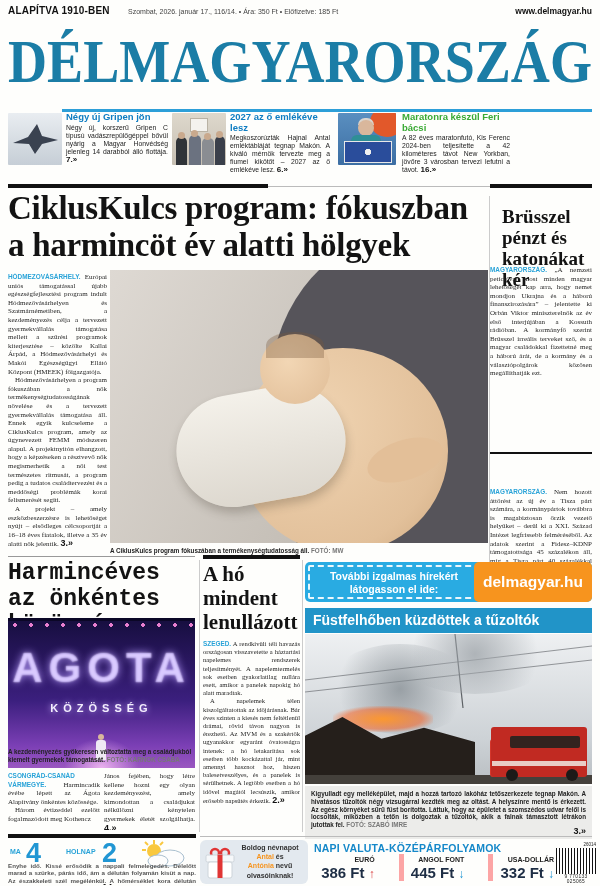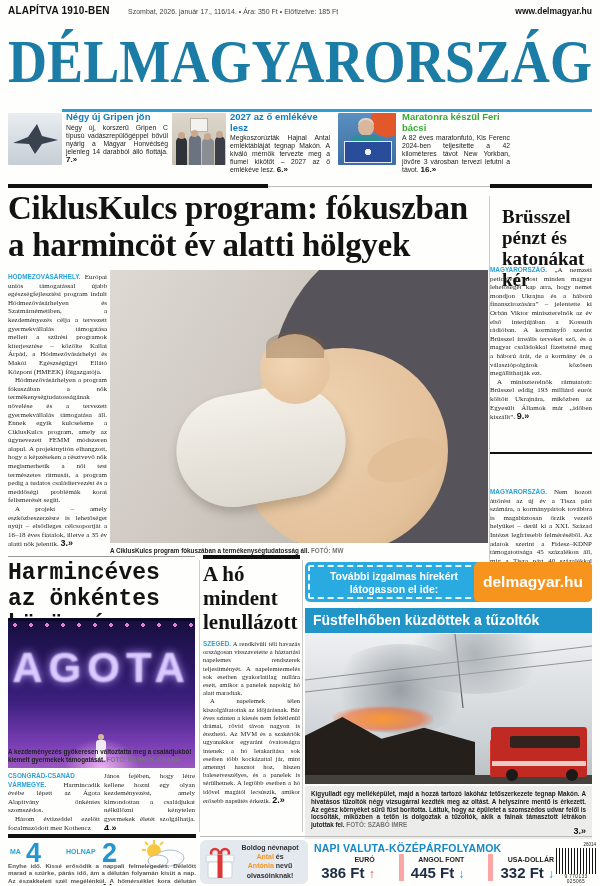--- a/index.html
+++ b/index.html
@@ -185,46 +185,46 @@
     <div class="lp-hand"></div>
   </div>
   <div class="abs caption" style="left:110px;top:547px;width:378px;">
     <span>A CiklusKulcs program fókuszában a termékenységtudatosság áll. </span><span class="credit">FOTÓ: MW</span>
   </div>
 
   <div class="abs" style="left:490px;top:194px;width:102px;height:384px;">
     <h2 class="sb-title" style="position:absolute;top:0;">Brüsszel pénzt és katonákat kér</h2>
     <div class="bodycol" style="position:absolute;top:72px;width:102px;height:180px;">
       <p><span class="leadin">MAGYARORSZÁG.</span><span> „A nemzeti petícióval most minden magyar lehetőséget kap arra, hogy nemet mondjon Ukrajna és a háború finanszírozására” – jelentette ki Orbán Viktor miniszterelnök az év első interjújában a Kossuth rádióban. A kormányfő szerint Brüsszel irreális terveket sző, és a magyar családokkal fizettetné meg a háború árát, de a kormány és a választópolgárok közösen megállíthatják ezt.</span></p>
-      <p class="ind"><span>A miniszterelnök rámutatott: Brüsszel eddig 193 milliárd eurót költött Ukrajnára, miközben az Egyesült Államok már „időben kiszállt”. </span><span class="bigref">9.»</span></p>
     </div>
     <div style="position:absolute;top:258px;width:102px;height:2px;background:#111;"></div>
     <div class="bodycol" style="position:absolute;top:294px;width:102px;height:90px;">
       <p><span class="leadin">MAGYARORSZÁG.</span><span> Nem hozott áttörést az új év a Tisza párt számára, a kormánypártok továbbra is magabiztosan őrzik vezető helyüket – derül ki a XXI. Század Intézet legfrissebb felméréséből. Az adatok szerint a Fidesz–KDNP támogatottsága 45 százalékon áll, míg a Tisza párt 40 százalékkal követi őket. </span><span class="bigref">9.»</span></p>
     </div>
   </div>
 
   <div class="abs" style="left:8px;top:556px;width:187px;height:1px;background:#999;"></div>
   <div class="abs rule-black" style="left:203px;top:555px;width:97px;"></div>
   <div class="abs vline" style="left:199px;top:560px;height:272px;"></div>
   <div class="abs vline" style="left:302px;top:560px;height:272px;"></div>
 
   <div class="abs" style="left:8px;top:560px;width:190px;font-family:Liberation Mono, monospace;font-weight:600;font-size:23px;line-height:26px;color:#131313;">Harmincéves az önkéntes közösség</div>
   <div class="photo agota-photo">
     <div class="ag-truss"></div>
     <div class="ag-lights"></div>
     <div class="ag-glow"></div>
     <div class="ag-word">AGOTA</div>
+    <div class="ag-sub">KÖZÖSSÉG</div>
     <div class="ag-person"></div>
   </div>
   <div class="abs caption" style="left:8px;top:748px;width:187px;">
     <span>A kezdeményezés gyökeresen változtatta meg a családjukból kiemelt gyermekek támogatását. </span><span class="credit">FOTÓ: KARNOK CSABA</span>
   </div>
   <div class="abs bodycol" style="left:8px;top:772px;width:92px;height:58px;">
-    <p><span class="leadin">CSONGRÁD-CSANÁD VÁRMEGYE.</span><span> Harmincadik évébe lépett az Ágota Alapítvány önkéntes szomszédos.</span></p>
+    <p><span class="leadin">CSONGRÁD-CSANÁD VÁRMEGYE.</span><span> Harmincadik évébe lépett az Ágota Alapítvány önkéntes közössége.</span></p>
     <p class="ind">Három évtizeddel ezelőtt fogalmazódott meg Kothencz</p>
   </div>
   <div class="abs bodycol" style="left:104px;top:772px;width:91px;height:58px;">
     <p><span>János fejében, hogy létre kellene hozni egy olyan kezdeményezést, amely kimondottan a családjukat nélkülözni kénytelen gyermekek életét szolgálhatja. </span><span class="bigref">4.»</span></p>
   </div>
 
   <div class="abs" style="left:203px;top:562px;width:97px;font-family:'Liberation Serif',serif;font-weight:600;font-size:21px;line-height:24px;color:#131313;">A hó mindent lenullázott</div>
   <div class="abs bodycol" style="left:203px;top:640px;width:97px;height:188px;font-size:6.6px;line-height:8.2px;">
     <p><span class="leadin">SZEGED.</span><span> A rendkívüli téli havazás országosan visszavetette a háztartási napelemes rendszerek teljesítményét. A napelemtermelés sok esetben gyakorlatilag nullára esett, amikor a panelek napokig hó alatt maradtak.</span></p>
     <p class="ind"><span>A napelemek télen kiszolgáltatottak az időjárásnak. Bár éves szinten a kiesés nem feltétlenül drámai, rövid távon nagyon is érezhető. Az MVM és a szakértők ugyanakkor egyaránt óvatosságra intenek: a hó letakarítása sok esetben több kockázattal jár, mint amennyi hasznot hoz, hiszen balesetveszélyes, és a panelek is sérülhetnek. A legtöbb esetben a hó idővel magától lecsúszik, amikor erősebb napsütés érkezik. </span><span class="bigref">2.»</span></p>

